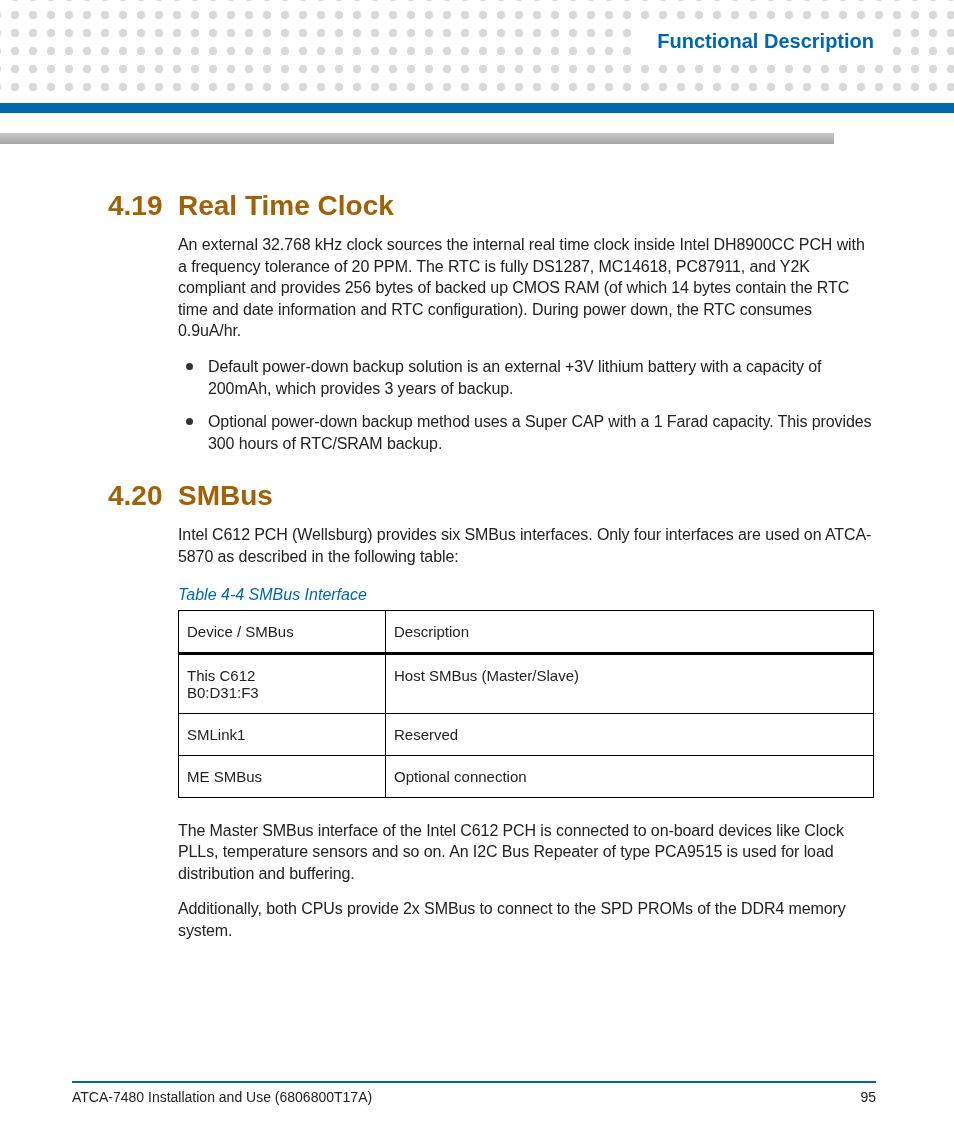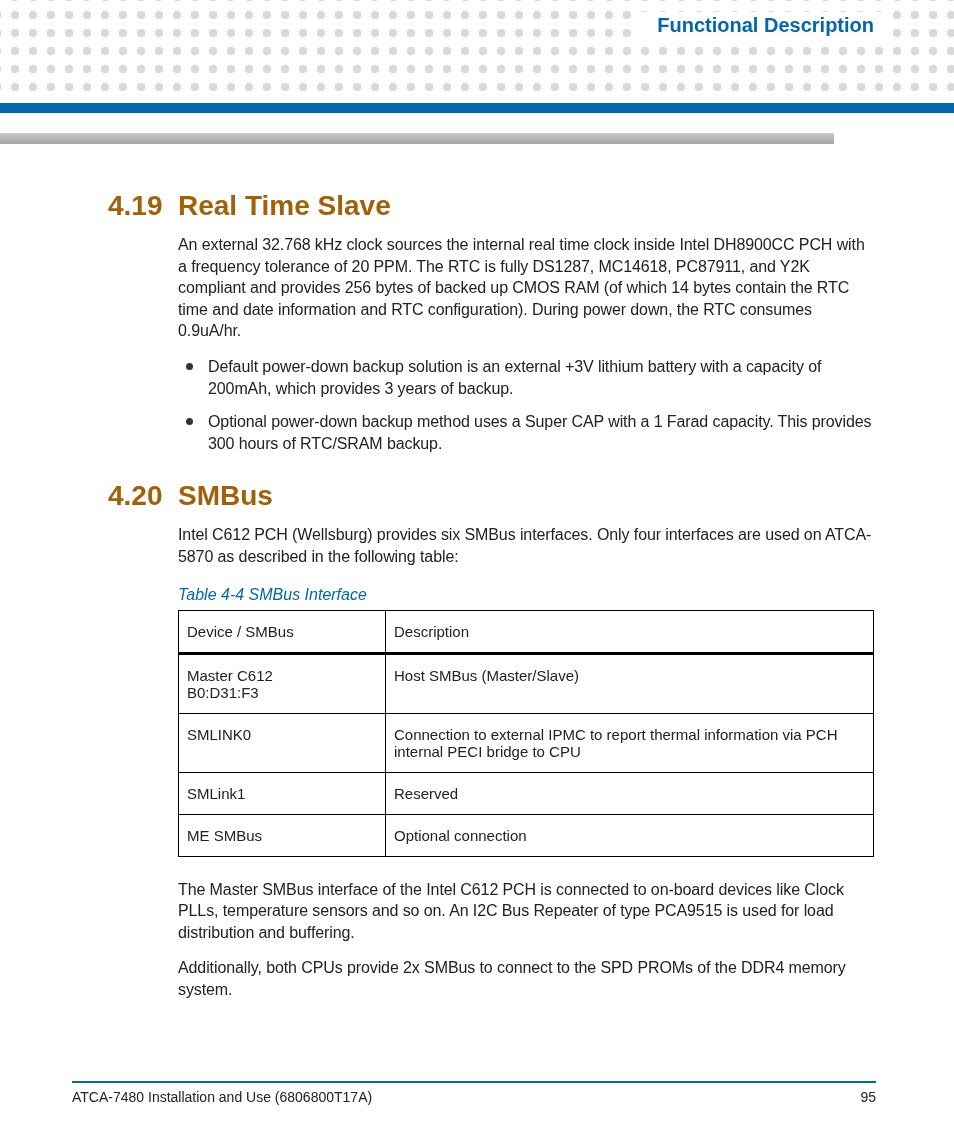--- a/index.html
+++ b/index.html
@@ -19,21 +19,21 @@
     position: absolute;
     top: 0; left: 0; right: 0;
     height: 100px;
     background-image: radial-gradient(circle, #d9d9d9 4px, transparent 4.5px);
     background-size: 18px 18px;
     background-position: 6px 6px;
     z-index: 0;
   }
   .header-title-wrap {
     position: absolute;
-    top: 12px; right: 70px;
+    top: 28px; right: 70px;
     z-index: 2;
     background: #fff;
     padding: 2px 10px 2px 20px;
   }
   .header-title {
     color: #0067ac;
     font-weight: 700;
     font-size: 20px;
   }
   .blue-bar {
@@ -151,21 +151,21 @@
   <span class="header-title">Functional Description</span>
 </div>
 
 <div class="blue-bar"></div>
 <div class="gray-bar"></div>
 
 <div class="content">
 
   <div class="section-head">
     <span class="sec-num">4.19</span>
-    <span>Real Time Slave</span>
+    <span>Real Time Clock</span>
   </div>
   <div class="body-block">
     <p class="body">An external 32.768 kHz clock sources the internal real time clock inside Intel DH8900CC PCH with a frequency tolerance of 20 PPM. The RTC is fully DS1287, MC14618, PC87911, and Y2K compliant and provides 256 bytes of backed up CMOS RAM (of which 14 bytes contain the RTC time and date information and RTC configuration). During power down, the RTC consumes 0.9uA/hr.</p>
     <ul class="bullets">
       <li>Default power-down backup solution is an external +3V lithium battery with a capacity of 200mAh, which provides 3 years of backup.</li>
       <li>Optional power-down backup method uses a Super CAP with a 1 Farad capacity. This provides 300 hours of RTC/SRAM backup.</li>
     </ul>
   </div>
 
   <div class="section-head" style="margin-top:26px;">
@@ -179,27 +179,23 @@
 
     <table class="smbus">
       <thead>
         <tr>
           <th class="col-device">Device / SMBus</th>
           <th>Description</th>
         </tr>
       </thead>
       <tbody>
         <tr>
-          <td class="col-device" style="white-space:pre-line;">Master C612
+          <td class="col-device" style="white-space:pre-line;">This C612
 B0:D31:F3</td>
           <td>Host SMBus (Master/Slave)</td>
-        </tr>
-        <tr>
-          <td class="col-device">SMLINK0</td>
-          <td>Connection to external IPMC to report thermal information via PCH internal PECI bridge to CPU</td>
         </tr>
         <tr>
           <td class="col-device">SMLink1</td>
           <td>Reserved</td>
         </tr>
         <tr>
           <td class="col-device">ME SMBus</td>
           <td>Optional connection</td>
         </tr>
       </tbody>

